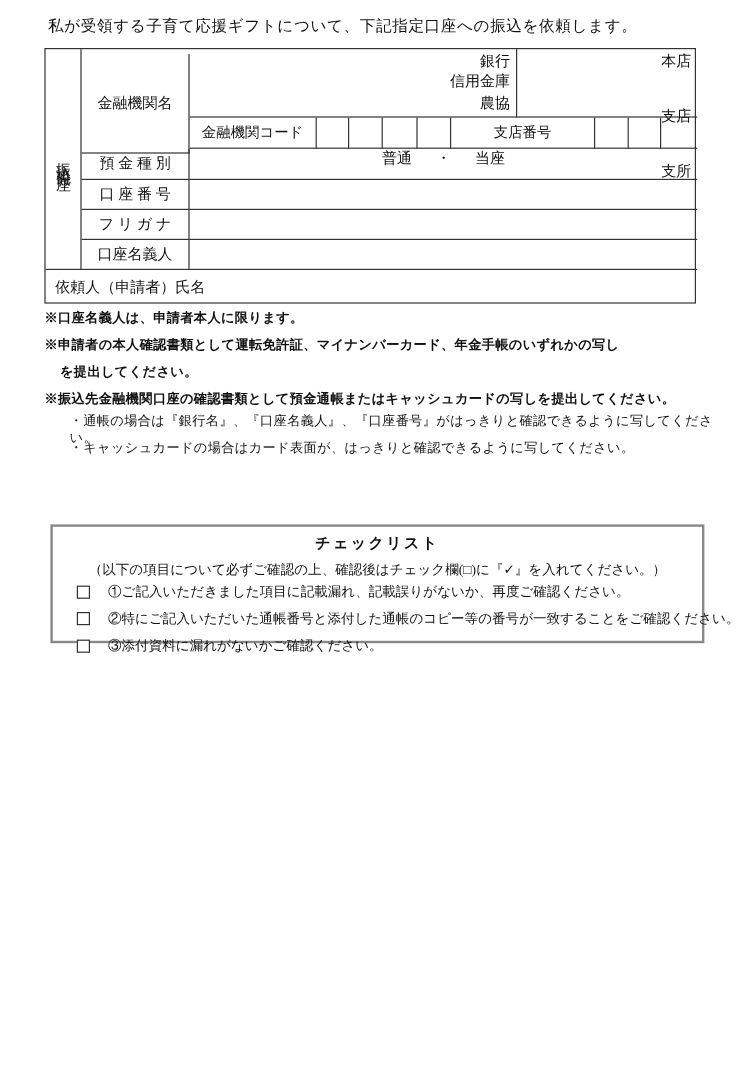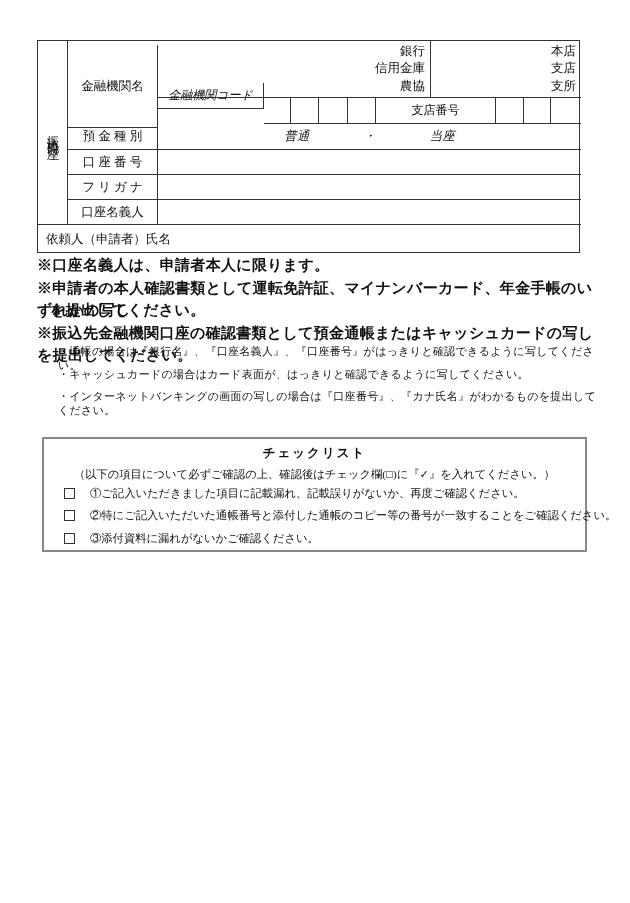--- a/index.html
+++ b/index.html
@@ -18,64 +18,65 @@
   .cell { position:absolute; font-size:12.5px; }
   .b-r { border-right:1px solid #333; }
   .b-b { border-bottom:1px solid #333; }
   .lbl { display:flex; align-items:center; justify-content:center; text-align:center; }
   .vert {
     writing-mode:vertical-rl; text-orientation:upright;
     letter-spacing:3px; font-size:12.5px;
   }
   .right-lines { display:flex; flex-direction:column; justify-content:space-around;
     align-items:flex-end; padding:2px 5px; }
-  .deposit { display:flex; align-items:center; justify-content:center; gap:54px;font-style:italic; }
+  .deposit { display:flex; align-items:flex-start; justify-content:center; gap:20px; }
   .fullrow { display:flex; align-items:center; padding-left:8px; }
 
   
   .notes { position:absolute; left:37px; top:254px; width:560px; }
-  .note-line { height:22.5px; line-height:22.5px; font-size:15px; font-weight:bold; letter-spacing:0.3px; }
+  .note-line { height:22.5px; line-height:22.5px; font-size:11px; font-weight:bold; letter-spacing:0.3px; }
   .note-indent { padding-left:13px; }
   .bullet-line { height:22.5px; line-height:14px; font-size:11px; padding-left:21px; letter-spacing:0.3px; }
 
   
-  .checkbox-panel { position:absolute; left:42px; top:437px; width:545px; height:115px;
+  .checkbox-panel { position:absolute; left:42px; top:437px; width:545px; height:99px;
     border:2px solid #888888; background:#fff; }
   .cl-title { margin-top:6px; text-align:center; font-size:12.5px; font-weight:bold; letter-spacing:2px; }
   .cl-sub { margin-top:5px; text-align:center; font-size:11.3px; white-space:nowrap; }
   .cl-item { height:22.5px; display:flex; align-items:center; padding-left:20px; font-size:11.3px; white-space:nowrap; }
   .cl-item:first-of-type { margin-top:6px; }
   .chk { width:11px; height:11px; border:1px solid #333; margin-right:15px; flex:0 0 auto; background:#fff; }
 </style>
 </head>
 <body>
 
 <div class="page">
 
+  <div class="intro">私が受領する子育て応援ギフトについて、下記指定口座への振込を依頼します。</div>
 
   <div class="tbl">
 
     <div class="cell lbl b-r b-b" style="left:0;top:0;width:30px;height:184px;">
       <span class="vert">振込先口座</span>
     </div>
 
     <div class="cell lbl b-r b-b" style="left:30px;top:4px;width:90px;height:83px;">金融機関名</div>
 
     <div class="cell right-lines b-r b-b" style="left:120px;top:0;width:273px;height:57px;">
       <span>銀行</span>
       <span>信用金庫</span>
       <span>農協</span>
     </div>
-    <div class="cell right-lines b-b" style="left:393px;top:0;width:150px;height:57px;">
+    <div class="cell right-lines b-b" style="left:393px;top:0;width:150px;height:57px;gap:29px;">
       <span>本店</span>
       <span>支店</span>
       <span>支所</span>
     </div>
 
-    <div class="cell lbl b-r b-b" style="left:120px;top:42px;width:106px;height:26px;font-size:12px;font-style:italic;">金融機関コード</div>
+    <div class="cell lbl b-r b-b" style="left:120px;top:57px;width:106px;height:26px;font-size:12px;">金融機関コード</div>
     <div class="cell b-r b-b" style="left:226px;top:57px;width:27px;height:26px;"></div>
     <div class="cell b-r b-b" style="left:253px;top:57px;width:28px;height:26px;"></div>
     <div class="cell b-r b-b" style="left:281px;top:57px;width:29px;height:26px;"></div>
     <div class="cell b-r b-b" style="left:310px;top:57px;width:28px;height:26px;"></div>
     <div class="cell lbl b-r b-b" style="left:338px;top:57px;width:120px;height:26px;font-size:12px;">支店番号</div>
     <div class="cell b-r b-b" style="left:458px;top:57px;width:28px;height:26px;"></div>
     <div class="cell b-r b-b" style="left:486px;top:57px;width:27px;height:26px;"></div>
     <div class="cell b-b" style="left:513px;top:57px;width:30px;height:26px;"></div>
 
     <div class="cell lbl b-r b-b" style="left:30px;top:83px;width:90px;height:26px;">預 金 種 別</div>
@@ -99,21 +100,20 @@
     </div>
   </div>
 
   <div class="notes">
     <div class="note-line">※口座名義人は、申請者本人に限ります。</div>
     <div class="note-line">※申請者の本人確認書類として運転免許証、マイナンバーカード、年金手帳のいずれかの写し</div>
     <div class="note-line note-indent">を提出してください。</div>
     <div class="note-line">※振込先金融機関口座の確認書類として預金通帳またはキャッシュカードの写しを提出してください。</div>
     <div class="bullet-line">・通帳の場合は『銀行名』、『口座名義人』、『口座番号』がはっきりと確認できるように写してください。</div>
     <div class="bullet-line">・キャッシュカードの場合はカード表面が、はっきりと確認できるように写してください。</div>
-    <div class="bullet-line">・インターネットバンキングの画面の写しの場合は『口座番号』、『カナ氏名』がわかるものを提出してください。</div>
   </div>
 
   <div class="checkbox-panel">
     <div class="cl-title">チェックリスト</div>
     <div class="cl-sub">（以下の項目について必ずご確認の上、確認後はチェック欄(□)に『✓』を入れてください。）</div>
     <div class="cl-item">
       <span class="chk"></span>
       <span>①ご記入いただきました項目に記載漏れ、記載誤りがないか、再度ご確認ください。</span>
     </div>
     <div class="cl-item">

